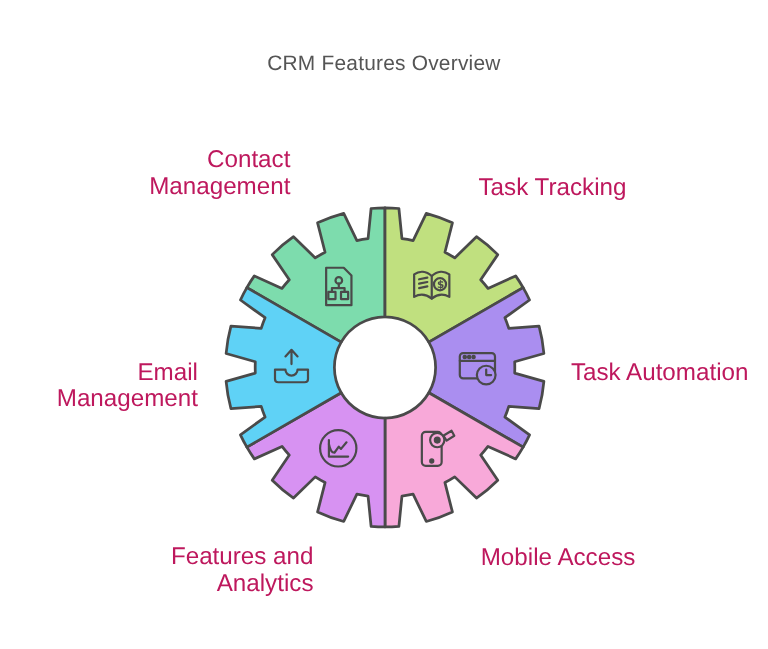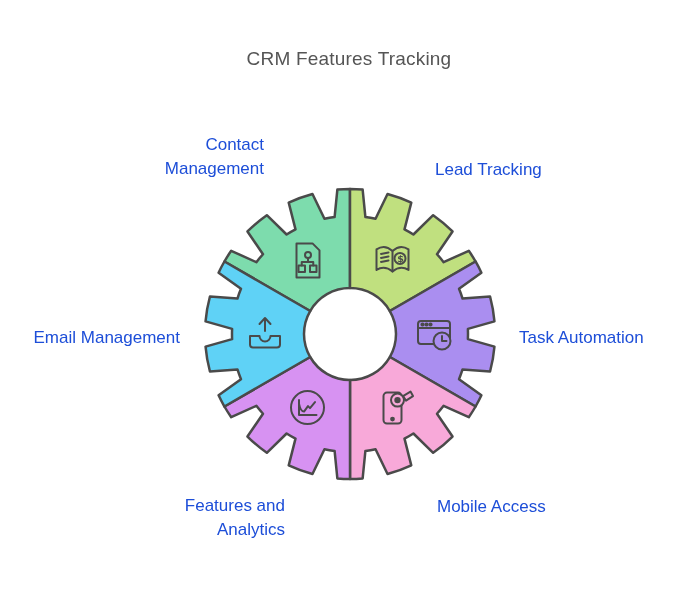--- a/index.html
+++ b/index.html
@@ -5,40 +5,40 @@
   html,body{margin:0;padding:0;background:#ffffff;}
   #stage{
     position:relative;width:698px;height:590px;background:#ffffff;overflow:hidden;
     font-family:"Liberation Sans", sans-serif;
   }
   .title{
     position:absolute;left:0;right:0;top:48px;text-align:center;
     font-size:19px;color:#555555;letter-spacing:.2px;
   }
   .seg-label{
-    position:absolute;font-size:17px;line-height:24px;color:#1d4ed8;
+    position:absolute;font-size:22px;line-height:24px;color:#be185d;
   }
   .lbl-contact{top:133px;left:134px;width:130px;text-align:right;}
   .lbl-lead{top:158px;left:435px;width:180px;text-align:left;}
   .lbl-task{top:326px;left:519px;width:180px;text-align:left;}
   .lbl-mobile{top:495px;left:437px;width:180px;text-align:left;}
   .lbl-reporting{top:494px;left:125px;width:160px;text-align:right;}
   .lbl-email{top:326px;left:30px;width:150px;text-align:right;}
   svg.gear{position:absolute;left:0;top:0;}
   .gear-path{stroke:#4A4A4A;stroke-width:2.5;stroke-linejoin:round;}
   .icon{fill:none;stroke-width:2;stroke-linecap:round;stroke-linejoin:round;}
   .icon .fillpatch{stroke-width:2;}
   .dollar{font-family:"DejaVu Sans", sans-serif;font-size:9.5px;font-weight:bold;stroke:none;}
 </style>
 </head>
 <body>
 
 <div id="stage">
 
-  <div class="title">CRM Features Tracking</div>
+  <div class="title">CRM Features Overview</div>
 
   <svg class="gear" width="698" height="590" viewBox="0 0 698 590">
     <g>
       <path class="gear-path" fill="#7DDCAD" d="M310.16 311.00 L224.43 261.50 A145 145 0 0 1 231.22 250.83 L256.38 262.17 A118 118 0 0 1 263.00 254.28 L247.47 231.47 A145 145 0 0 1 266.83 215.22 L286.60 234.48 A118 118 0 0 1 295.51 229.33 L288.72 202.59 A145 145 0 0 1 312.47 193.94 L324.46 218.80 A118 118 0 0 1 334.60 217.01 L337.36 189.55 A145 145 0 0 1 350.00 189.00 L350.00 288.00 A46 46 0 0 0 310.16 311.00 Z"></path>
       <path class="gear-path" fill="#C0E07F" d="M350.00 288.00 L350.00 189.00 A145 145 0 0 1 362.64 189.55 L365.40 217.01 A118 118 0 0 1 375.54 218.80 L387.53 193.94 A145 145 0 0 1 411.28 202.59 L404.49 229.33 A118 118 0 0 1 413.40 234.48 L433.17 215.22 A145 145 0 0 1 452.53 231.47 L437.00 254.28 A118 118 0 0 1 443.62 262.17 L468.78 250.83 A145 145 0 0 1 475.57 261.50 L389.84 311.00 A46 46 0 0 0 350.00 288.00 Z"></path>
       <path class="gear-path" fill="#AA8EF0" d="M389.84 311.00 L475.57 261.50 A145 145 0 0 1 481.41 272.72 L459.02 288.84 A118 118 0 0 1 462.54 298.52 L490.06 296.47 A145 145 0 0 1 494.45 321.36 L467.89 328.85 A118 118 0 0 1 467.89 339.15 L494.45 346.64 A145 145 0 0 1 490.06 371.53 L462.54 369.48 A118 118 0 0 1 459.02 379.16 L481.41 395.28 A145 145 0 0 1 475.57 406.50 L389.84 357.00 A46 46 0 0 0 389.84 311.00 Z"></path>
       <path class="gear-path" fill="#F8A9D9" d="M389.84 357.00 L475.57 406.50 A145 145 0 0 1 468.78 417.17 L443.62 405.83 A118 118 0 0 1 437.00 413.72 L452.53 436.53 A145 145 0 0 1 433.17 452.78 L413.40 433.52 A118 118 0 0 1 404.49 438.67 L411.28 465.41 A145 145 0 0 1 387.53 474.06 L375.54 449.20 A118 118 0 0 1 365.40 450.99 L362.64 478.45 A145 145 0 0 1 350.00 479.00 L350.00 380.00 A46 46 0 0 0 389.84 357.00 Z"></path>
       <path class="gear-path" fill="#D792F2" d="M350.00 380.00 L350.00 479.00 A145 145 0 0 1 337.36 478.45 L334.60 450.99 A118 118 0 0 1 324.46 449.20 L312.47 474.06 A145 145 0 0 1 288.72 465.41 L295.51 438.67 A118 118 0 0 1 286.60 433.52 L266.83 452.78 A145 145 0 0 1 247.47 436.53 L263.00 413.72 A118 118 0 0 1 256.38 405.83 L231.22 417.17 A145 145 0 0 1 224.43 406.50 L310.16 357.00 A46 46 0 0 0 350.00 380.00 Z"></path>
       <path class="gear-path" fill="#5FD2F6" d="M310.16 357.00 L224.43 406.50 A145 145 0 0 1 218.59 395.28 L240.98 379.16 A118 118 0 0 1 237.46 369.48 L209.94 371.53 A145 145 0 0 1 205.55 346.64 L232.11 339.15 A118 118 0 0 1 232.11 328.85 L205.55 321.36 A145 145 0 0 1 209.94 296.47 L237.46 298.52 A118 118 0 0 1 240.98 288.84 L218.59 272.72 A145 145 0 0 1 224.43 261.50 L310.16 311.00 A46 46 0 0 0 310.16 357.00 Z"></path>
     </g>
@@ -83,19 +83,19 @@
       <path d="M13.5 18 C14.5 23 16 26 18.5 26 L22.5 20.5 L24.5 22.5 L29.5 16.5"></path>
     </g>
 
     <g class="icon" transform="translate(243,312)" stroke="#4A4A4A">
       <path d="M22 19 V6.5 M16.5 12 L22 6 L27.5 12"></path>
       <path d="M7 24 V32.5 Q7 35.5 10 35.5 H34 Q37 35.5 37 32.5 V24 H27.5 A5.5 5.5 0 0 1 16.5 24 Z"></path>
     </g>
   </svg>
 
   <div class="seg-label lbl-contact">Contact Management</div>
-  <div class="seg-label lbl-lead">Lead Tracking</div>
+  <div class="seg-label lbl-lead">Task Tracking</div>
   <div class="seg-label lbl-task">Task Automation</div>
   <div class="seg-label lbl-mobile">Mobile Access</div>
   <div class="seg-label lbl-reporting">Features and Analytics</div>
   <div class="seg-label lbl-email">Email Management</div>
 
 </div>
 
 </body></html>

